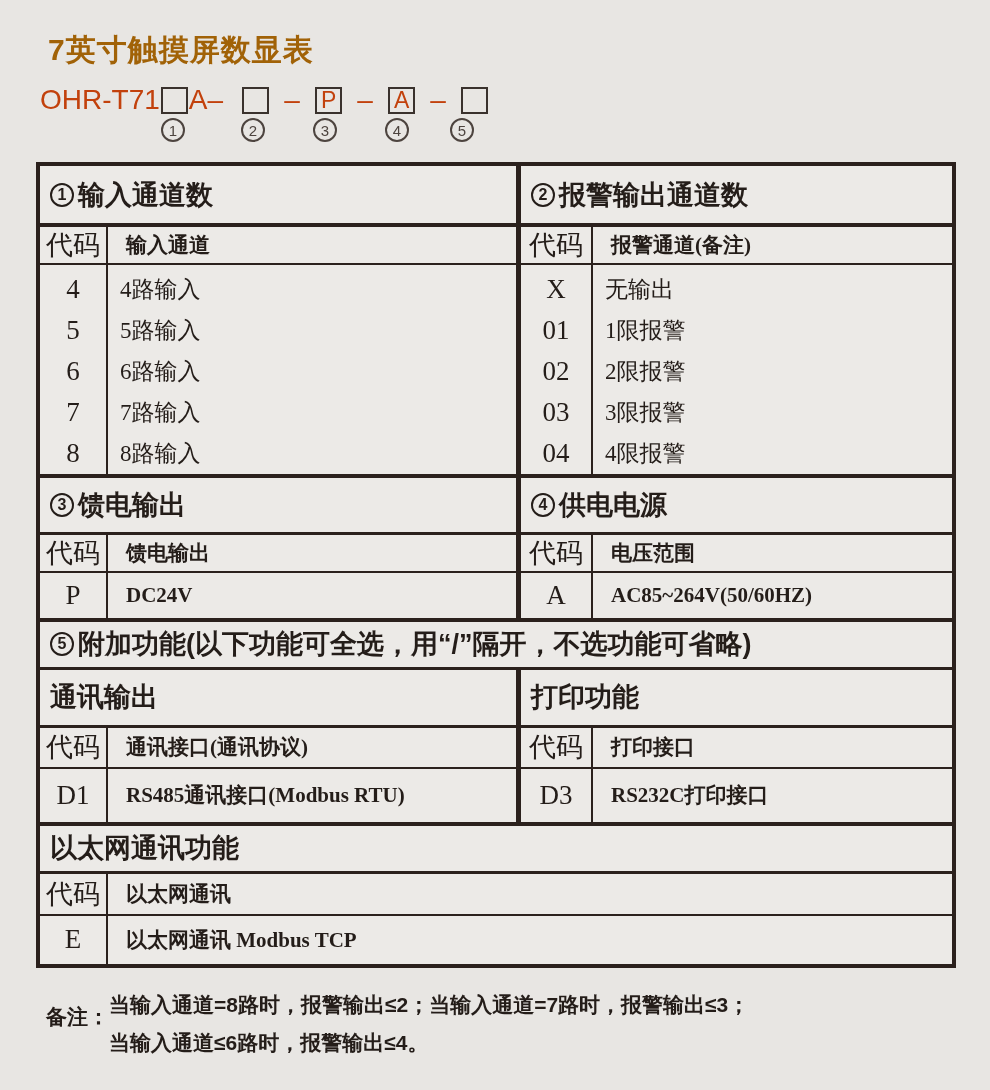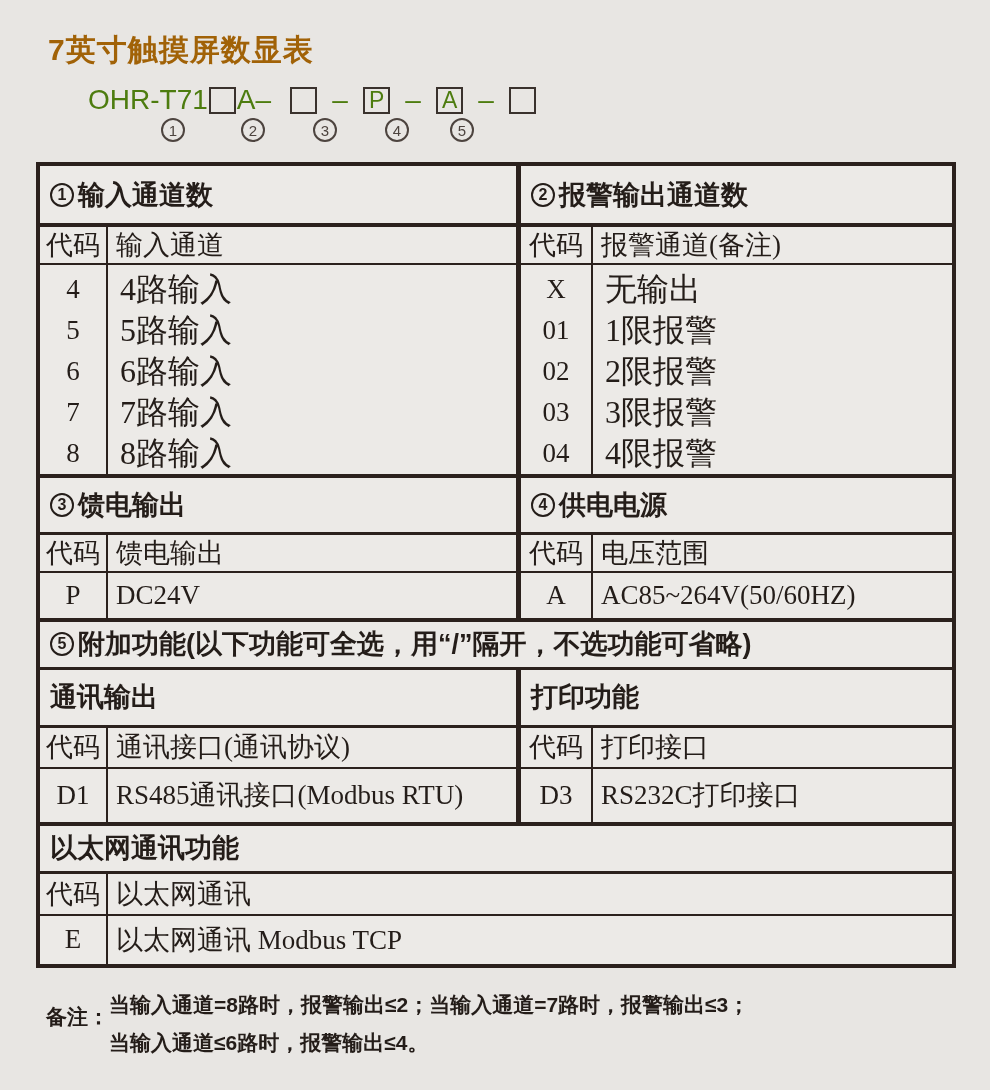--- a/index.html
+++ b/index.html
@@ -17,21 +17,21 @@
     position:absolute; left:48px; top:30px;
     font-family:"Liberation Sans","DejaVu Sans",sans-serif;
     font-weight:bold; font-size:30px; color:#a16207; letter-spacing:1px;
   }
 
   
   .model-row{
     position:absolute; left:40px; top:84px;
     display:flex; align-items:center;
     font-family:"Liberation Sans","DejaVu Sans",sans-serif;
-    font-size:28px; color:#4d7c0f;margin-left:48px;
+    font-size:28px; color:#c2410c;
   }
   .mbox{
     display:inline-flex; align-items:center; justify-content:center;
     width:27px; height:27px; border:2px solid #3a322d;
     font-size:23px; line-height:1; margin:0 1px;
   }
   .mdash{ display:inline-block; width:44px; text-align:center; }
   .mgap18{ display:inline-block; width:18px; }
   .marker{
     position:absolute; top:118px;
@@ -68,28 +68,28 @@
   }
   .circ{
     display:inline-flex; align-items:center; justify-content:center;
     width:24px; height:24px; border:2.5px solid #241d19; border-radius:50%;
     font-size:16px; margin-right:4px; flex:0 0 auto;
   }
   .code-col{ display:flex; align-items:center; justify-content:center;
     border-right:2px solid #2b211d; font-size:27px; }
   .code-l{ width:68px; }
   .code-r{ width:72px; }
-  .desc-col{ display:flex; align-items:center; padding-left:8px;
-    font-size:27px; white-space:nowrap; flex:1; }
+  .desc-col{ display:flex; align-items:center; padding-left:18px;
+    font-size:21px; white-space:nowrap; flex:1;font-weight:bold; }
 
   
   .block-codes{ width:68px; border-right:2px solid #2b211d;
     padding-top:4px; text-align:center; font-size:27px; line-height:41px; }
   .block-codes-r{ width:72px; }
-  .block-descs{ flex:1; padding:4px 0 0 12px; font-size:32px; line-height:41px;
+  .block-descs{ flex:1; padding:4px 0 0 12px; font-size:23px; line-height:41px;
     white-space:nowrap; }
   .bline{ display:block; }
 
   
   .remark{
     position:absolute; left:46px; top:986px;
     display:flex;
     font-family:"Liberation Sans","DejaVu Sans",sans-serif;
     font-weight:bold; font-size:21px; color:#241d19;
     line-height:38px; white-space:nowrap;

